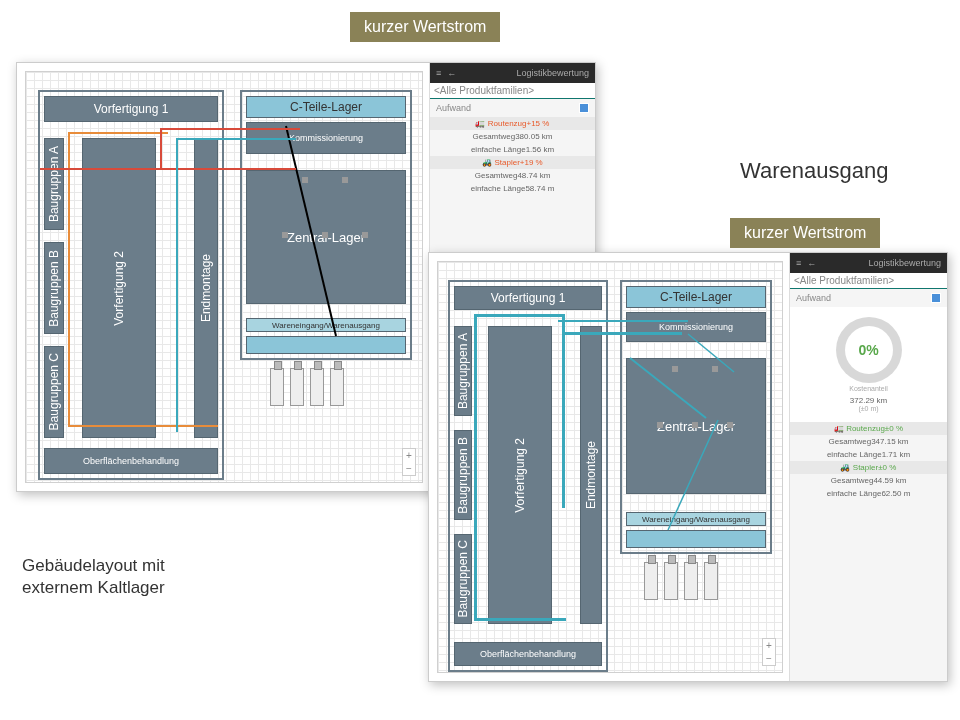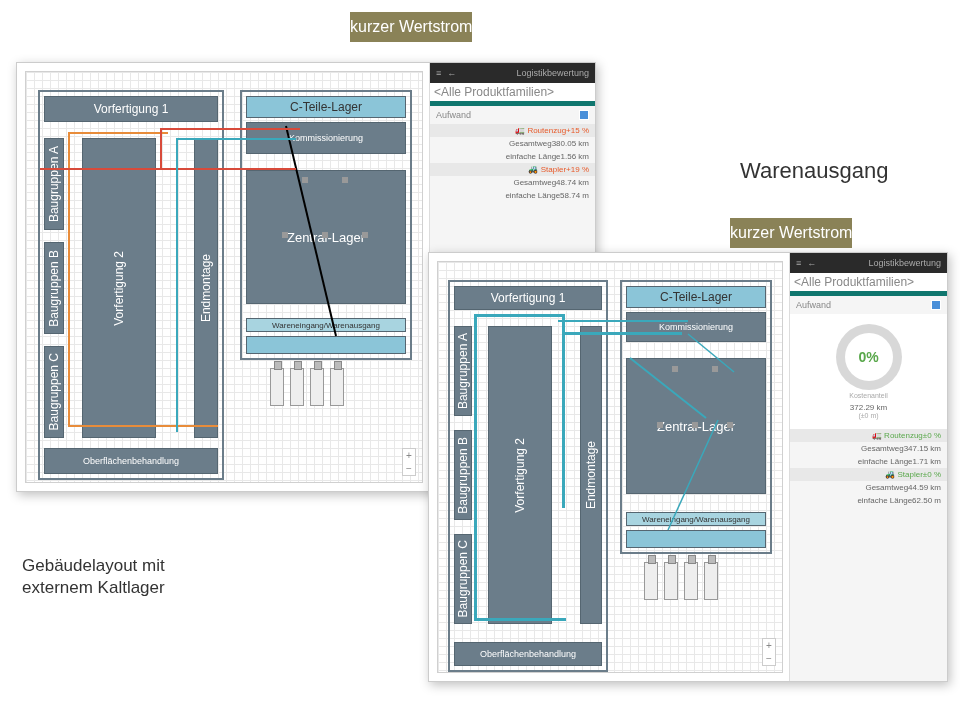--- a/index.html
+++ b/index.html
@@ -1,46 +1,46 @@
 <!DOCTYPE html>
 <html><head>
 <meta charset="utf-8">
 <style>
 *{box-sizing:border-box;margin:0;padding:0}
 body{width:960px;height:720px;background:#fff;font-family:Arial,sans-serif;position:relative;overflow:hidden}
-.tag{position:absolute;background:#8a8257;color:#fff;padding:6px 0;font-size:16px;z-index:50}
+.tag{position:absolute;background:#8a8257;color:#fff;padding:6px 14px;font-size:16px;z-index:50}
 .tag.top{top:12px;left:350px}
 .tag.bot{top:218px;left:730px}
 .ref{position:absolute;top:158px;left:740px;font-size:22px;color:#333}
 .caption{position:absolute;top:555px;left:22px;font-size:17px;color:#333;line-height:1.3}
 .shot{position:absolute;background:#fff;box-shadow:2px 3px 10px rgba(0,0,0,.25);border:1px solid #ccc}
 .shot1{top:62px;left:16px;width:580px;height:430px}
 .shot2{top:252px;left:428px;width:520px;height:430px}
 .plan{position:absolute;top:8px;left:8px;bottom:8px;background-image:linear-gradient(#e8e8e8 1px,transparent 1px),linear-gradient(90deg,#e8e8e8 1px,transparent 1px);background-size:8px 8px;border:1px solid #d0d0d0}
 .shot1 .plan{width:398px}
 .shot2 .plan{width:346px}
 .panel{position:absolute;top:0;right:0;bottom:0;background:#f5f5f5;border-left:1px solid #ddd}
 .shot1 .panel{width:166px}
 .shot2 .panel{width:158px}
 .panel-hdr{height:20px;background:#2a2a2a;display:flex;align-items:center;justify-content:flex-end;padding:0 6px}
 .panel-hdr span{color:#aaa;font-size:9px}
-.panel-sub{background:#fff;border-bottom:5px solid #0f766e;padding:2px 4px;font-size:12px;color:#888}
+.panel-sub{background:#fff;border-bottom:1px solid #0f766e;padding:2px 4px;font-size:10px;color:#888}
 .panel-section{padding:4px 6px;font-size:9px;color:#888}
 .donut-wrap{display:flex;flex-direction:column;align-items:center;padding:10px 0;background:#fff}
 .donut{width:66px;height:66px;border-radius:50%;position:relative;display:flex;align-items:center;justify-content:center}
 .donut1{background:conic-gradient(#e85a2a 0deg 54deg,#d8d8d8 54deg 360deg)}
 .donut2{background:#d8d8d8}
 .donut::after{content:"";position:absolute;width:48px;height:48px;background:#fff;border-radius:50%}
 .donut-val{position:relative;z-index:2;font-size:14px;font-weight:bold}
 .shot1 .donut-val{color:#e85a2a}
 .shot2 .donut-val{color:#5aa84c}
 .donut-cap{font-size:7px;color:#aaa;margin-top:2px}
 .donut-sub{font-size:8px;color:#666;margin-top:4px}
 .donut-sub2{font-size:7px;color:#aaa}
-.prow{display:flex;justify-content:flex-end;font-size:8px;padding:2px 6px}
+.prow{display:flex;justify-content:center;font-size:8px;padding:2px 6px}
 .prow.h{background:#e8e8e8}
 .prow .l{color:#666}.prow .v{color:#666}
 .prow.orange .l,.prow.orange .v{color:#e85a2a}
 .prow.green .l,.prow.green .v{color:#5aa84c}
 .block{position:absolute;background:#6b7d8a;color:#fff;display:flex;align-items:center;justify-content:center;font-size:12px;border:1px solid #556671;text-align:center}
 .block.lt{background:#8bc5d8}
 .block.strip{background:#a8d4e0;color:#333}
 .vtext{writing-mode:vertical-rl;transform:rotate(180deg)}
 .left-bldg{position:absolute;top:18px;left:12px;width:186px;height:390px;border:2px solid #6b7d8a}
 .shot2 .left-bldg{top:18px;left:10px;width:160px;height:392px}

